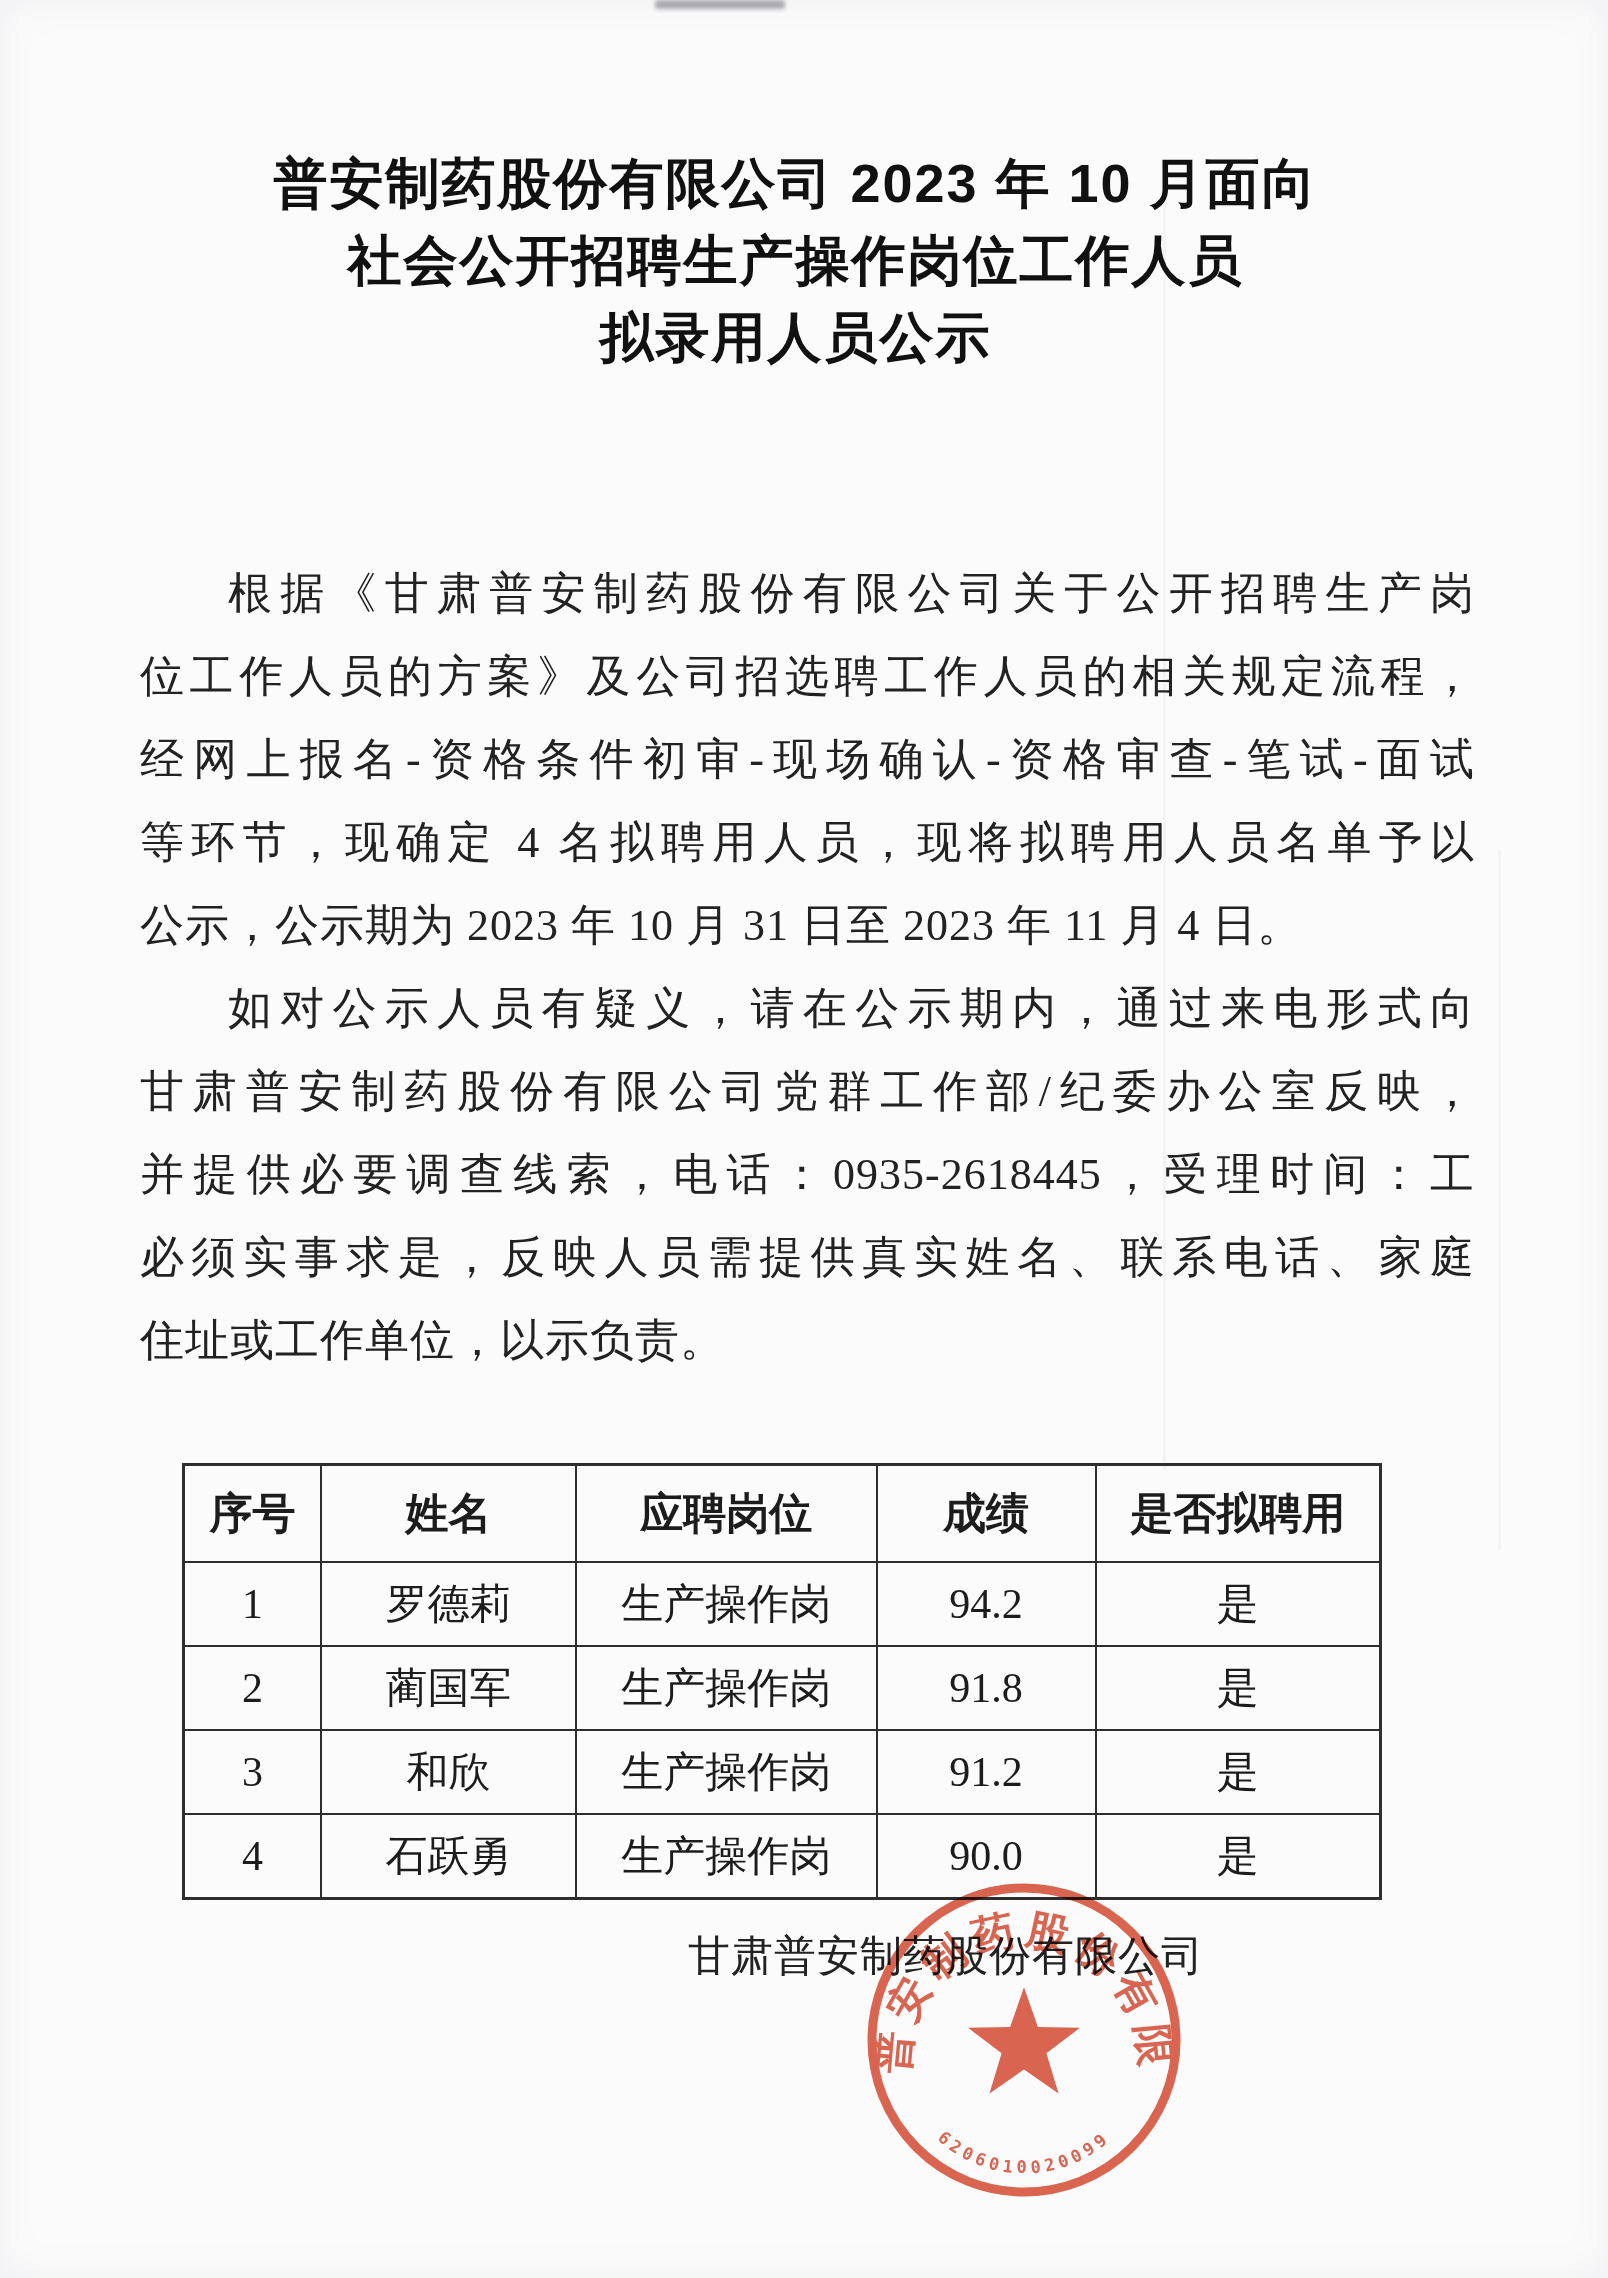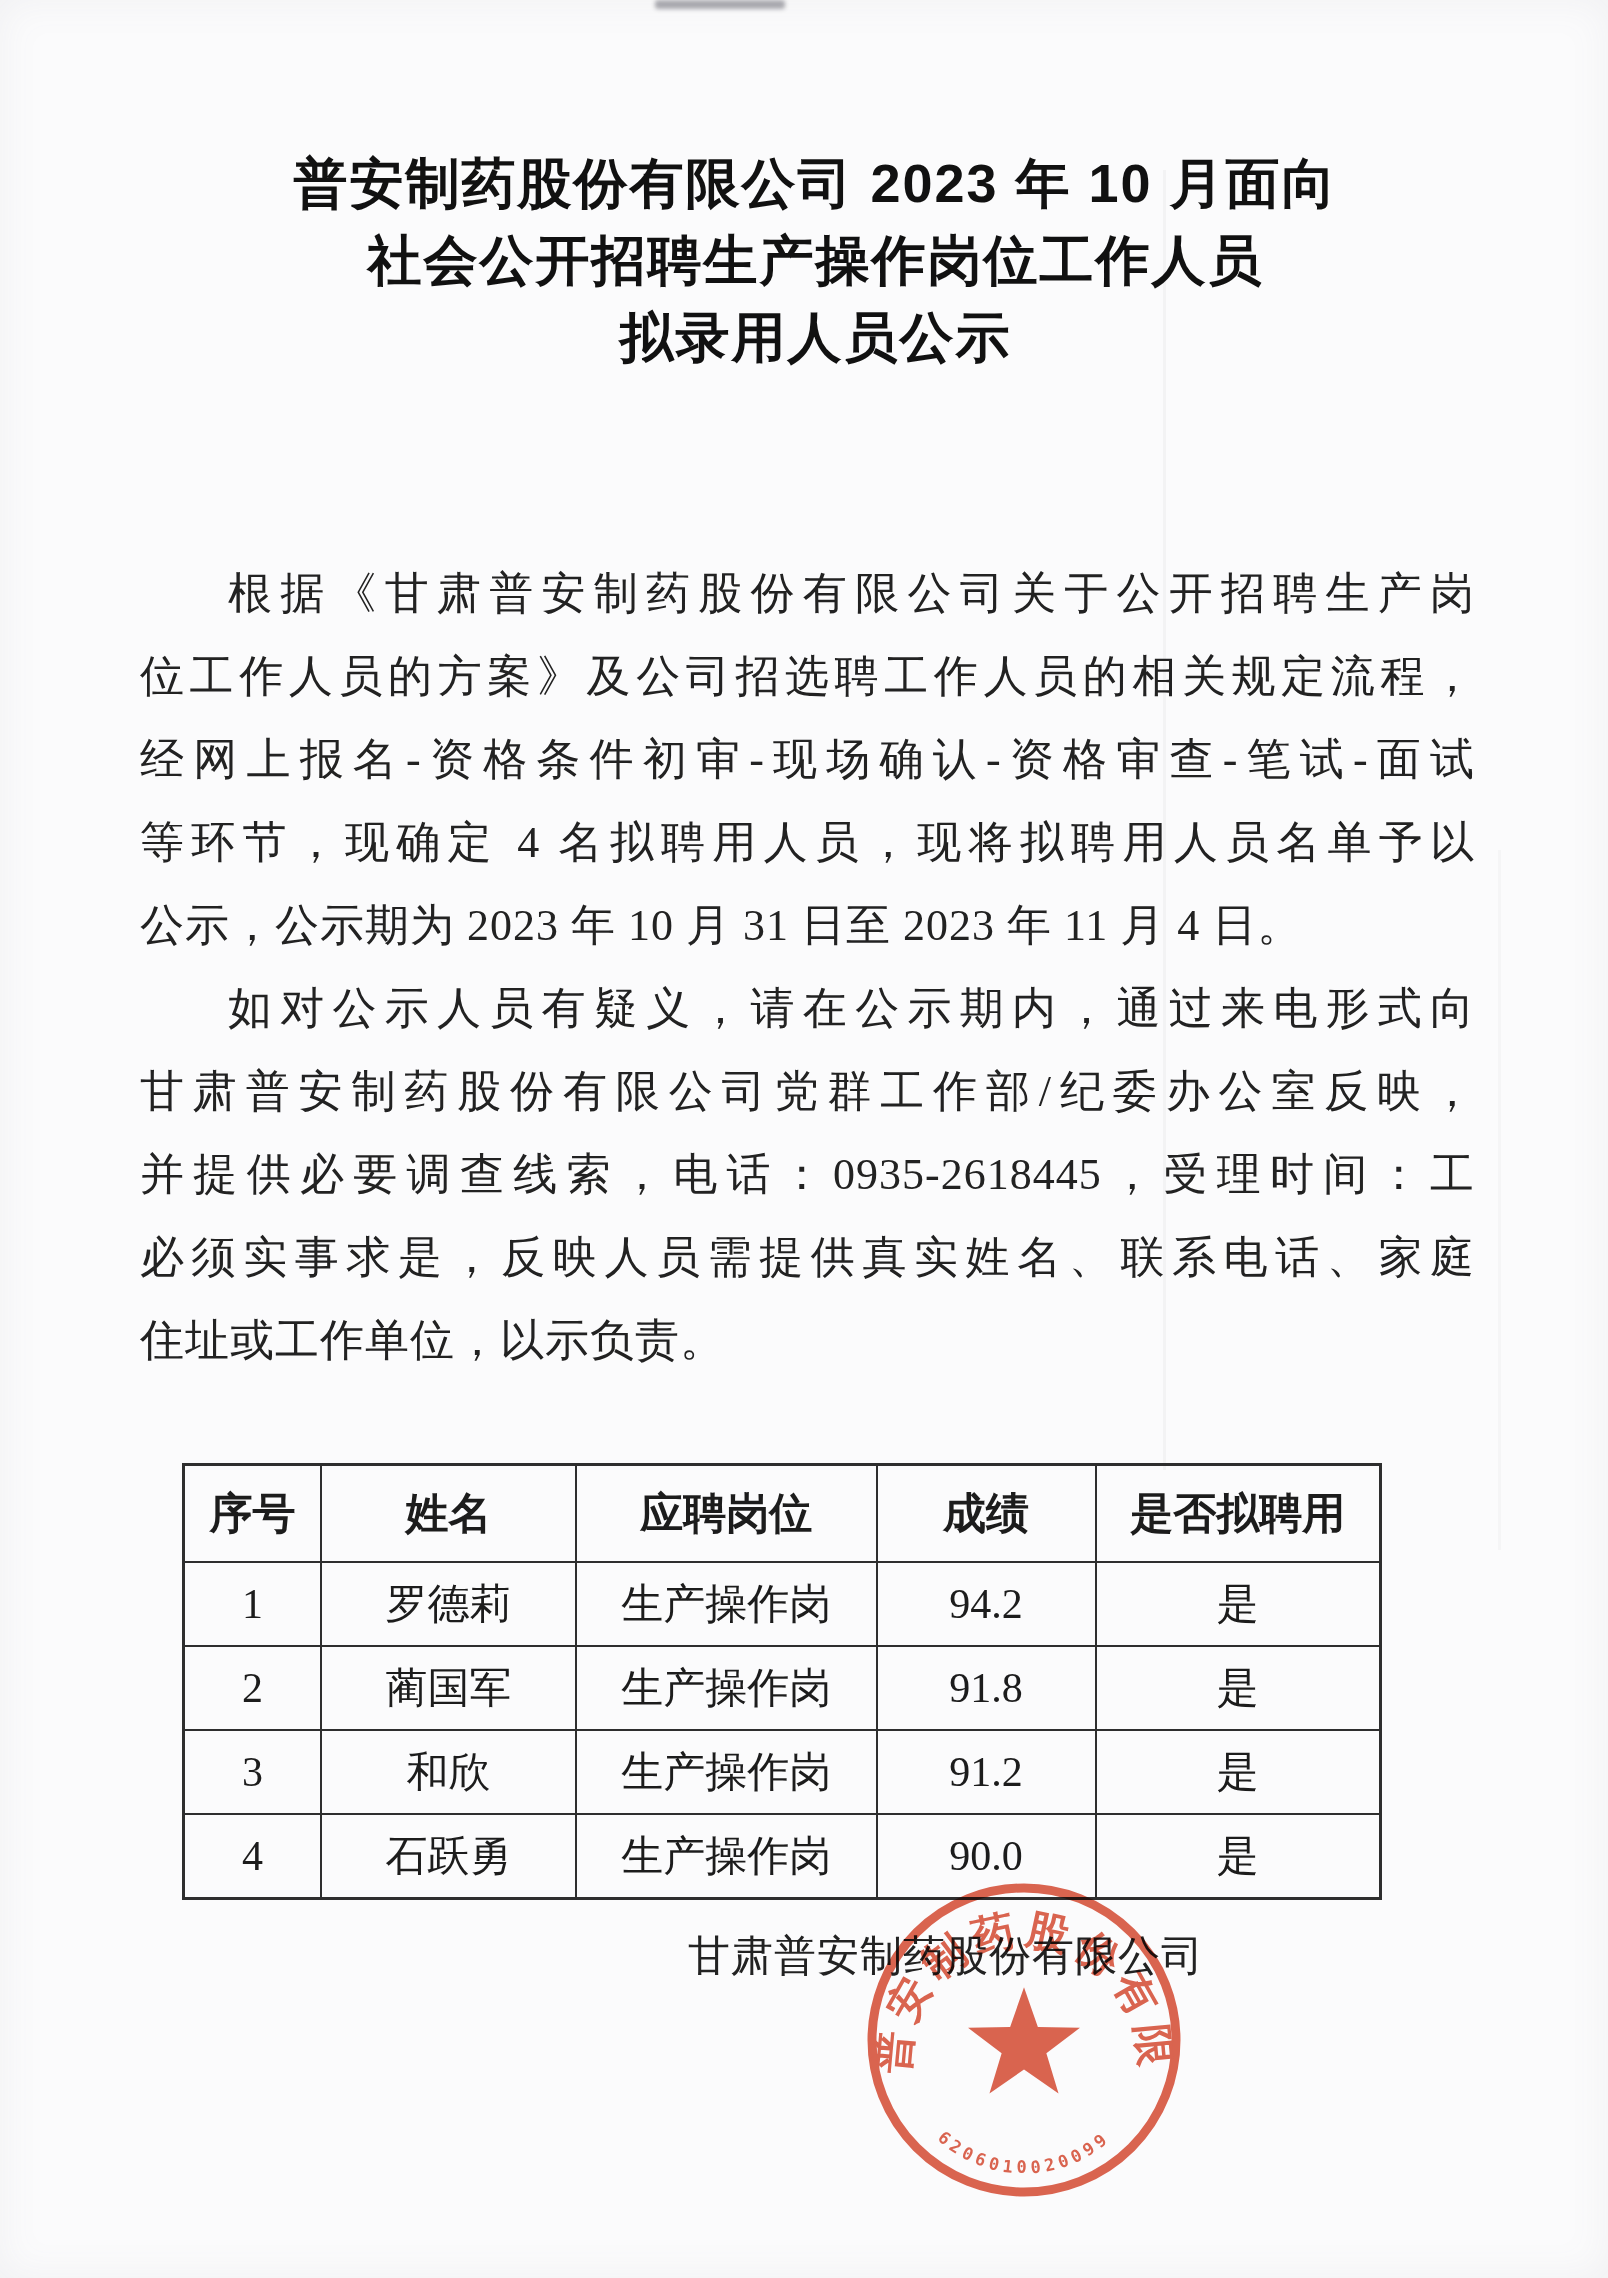--- a/index.html
+++ b/index.html
@@ -17,21 +17,21 @@
   .smudge-top{
     position:absolute;left:655px;top:0;width:130px;height:9px;
     background:#4a4a55;opacity:.45;filter:blur(2px);border-radius:3px;
   }
   .streak{position:absolute;top:170px;width:3px;height:1300px;background:#3a3a45;opacity:.045;}
   .streak.s1{left:1163px;}
   .streak.s2{left:1498px;top:850px;height:700px;opacity:.03;}
 
   
   .title{
-    position:absolute;left:148px;top:145px;width:1335px;
+    position:absolute;left:128px;top:145px;width:1335px;
     text-align:center;
     font-family:"Liberation Sans","DejaVu Sans",sans-serif;
     font-weight:900;
     font-size:54px;line-height:77px;
     color:#111;
     letter-spacing:2px;
   }
   .title div{white-space:nowrap;}
 
   

